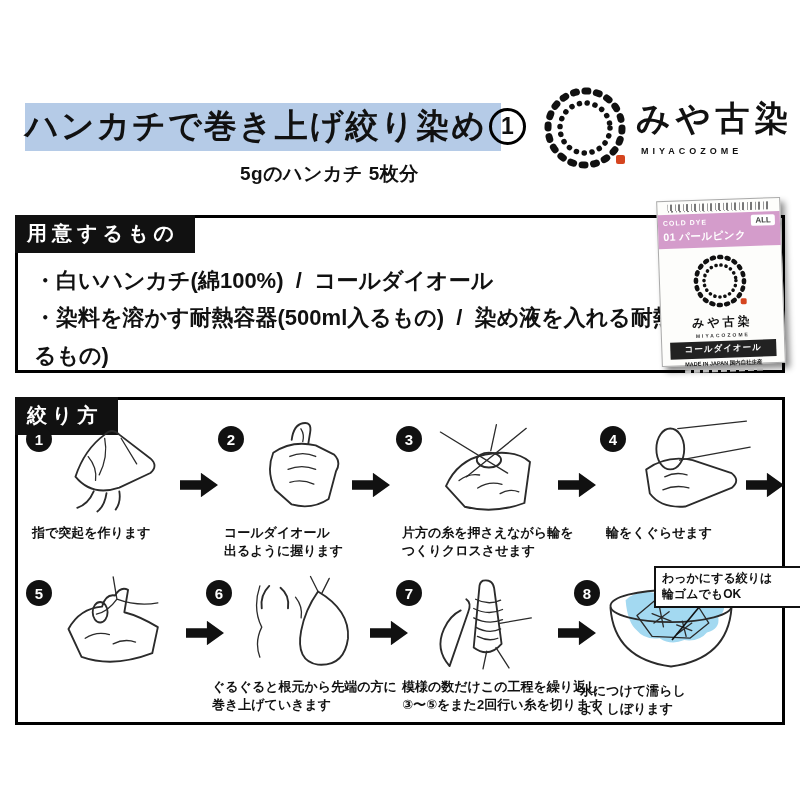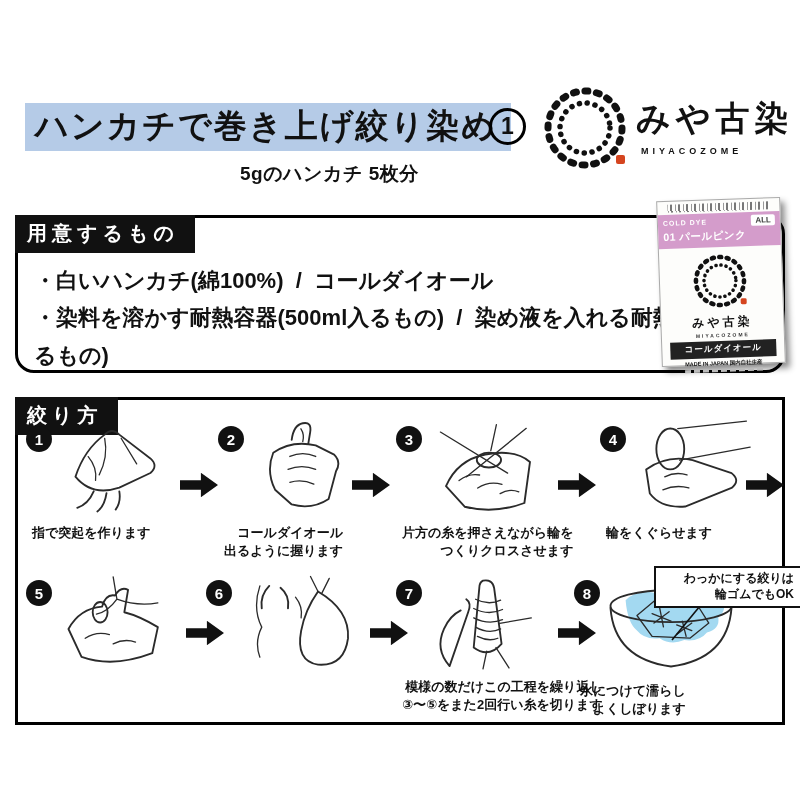--- a/index.html
+++ b/index.html
@@ -6,21 +6,21 @@
   body{
     width:800px;height:800px;background:#fff;position:relative;
     font-family:"Liberation Sans","DejaVu Sans",sans-serif;color:#111;
     overflow:hidden;
   }
   
   .title{
     position:absolute;left:25px;top:103px;margin:0;
     background:#b5cbe7;color:#111;
     font-size:33px;font-weight:600;letter-spacing:2px;
-    padding:5px 14px 7px 10px;line-height:1.1;white-space:nowrap;
+    padding:5px 14px 7px 0;line-height:1.1;white-space:nowrap;
   }
   .title-num{
     position:absolute;left:489px;top:108px;width:37px;height:37px;
     border:3px solid #000;border-radius:50%;box-sizing:border-box;
     font-size:23px;font-weight:bold;display:flex;align-items:center;justify-content:center;
   }
   .subtitle{
     position:absolute;left:240px;top:161px;width:293px;text-align:left;
     font-size:19px;font-weight:bold;letter-spacing:.5px;
   }
@@ -33,26 +33,26 @@
   .brand-romaji{
     position:absolute;left:641px;top:146px;font-size:9px;font-weight:bold;letter-spacing:4px;
   }
   
   .boxed{position:absolute;border:3px solid #000;background:#fff;box-sizing:border-box;}
   .sec-tab{
     position:absolute;left:-3px;top:-3px;background:#111;color:#fff;
     font-size:20px;font-weight:600;letter-spacing:5px;
     padding:5px 16px 6px 12px;white-space:nowrap;
   }
-  #materials-box{left:15px;top:215px;width:770px;height:158px;border-radius:19px;}
+  #materials-box{left:15px;top:215px;width:770px;height:158px;}
   .mat-list{margin:44px 0 0 0;padding:0 10px 0 16px;list-style:none;}
   .mat-list li{
     font-size:22px;font-weight:bold;line-height:1.7;white-space:pre-wrap;
   }
-  #steps-box{left:15px;top:397px;width:770px;height:328px;text-align:right;}
+  #steps-box{left:15px;top:397px;width:770px;height:328px;}
   
   #product-box{
     position:absolute;left:659px;top:199px;width:124px;height:166px;
     background:#fdfdfb;border:1px solid #aaa;box-sizing:border-box;
     transform:rotate(-2deg);box-shadow:4px 5px 6px rgba(0,0,0,.45);
     z-index:6;text-align:center;
   }
   .barcode-strip{
     height:8px;margin:3px 10px 2px 10px;
     background:repeating-linear-gradient(90deg,#999 0 1px,transparent 1px 3px,#777 3px 5px,transparent 5px 8px);
@@ -221,20 +221,22 @@
     </svg>
 
   <div class="cell" style="left:188px;top:172px;width:168px">
     <span class="num">6</span>
     <svg class="illo" width="150" height="100" viewBox="0 0 160 105">
       <path class="sk-thin" d="M34,14 q-8,24 2,44 q-8,16 -2,32"></path>
       <path class="sk" d="M44,14 q-10,10 -8,24 M56,16 q10,8 8,22"></path>
       <path class="sk" d="M96,20 Q130,40 128,70 Q124,100 96,98 Q72,94 78,62 Q82,40 96,20 Z"></path>
       <path class="sk-thin" d="M96,20 L88,4 M100,22 L108,6 M72,26 q8,10 6,22"></path>
     </svg>
+    <div class="cap">ぐるぐると根元から先端の方に
+巻き上げていきます</div>
   </div>
   <svg class="arrow" style="left:352px;top:220px" viewBox="0 0 40 26">
       <polygon points="0,8 22,8 22,0 40,13 22,26 22,18 0,18"></polygon>
     </svg>
 
   <div class="cell" style="left:378px;top:172px;width:160px">
     <span class="num">7</span>
     <svg class="illo" width="130" height="100" viewBox="0 0 140 105">
       <path class="sk" d="M70,8 Q80,6 82,16 L90,76 Q76,92 60,80 L66,16 Q66,10 70,8 Z"></path>
       <path class="sk-thin" d="M62,28 q14,7 27,1 M60,38 q16,8 31,1 M60,48 q16,8 31,2 M62,58 q14,8 27,2 M64,68 q12,6 22,2"></path>

